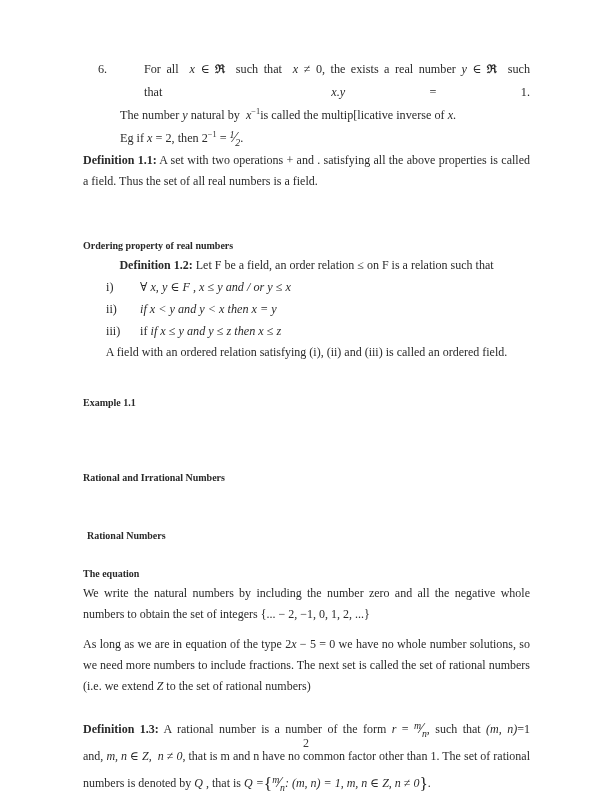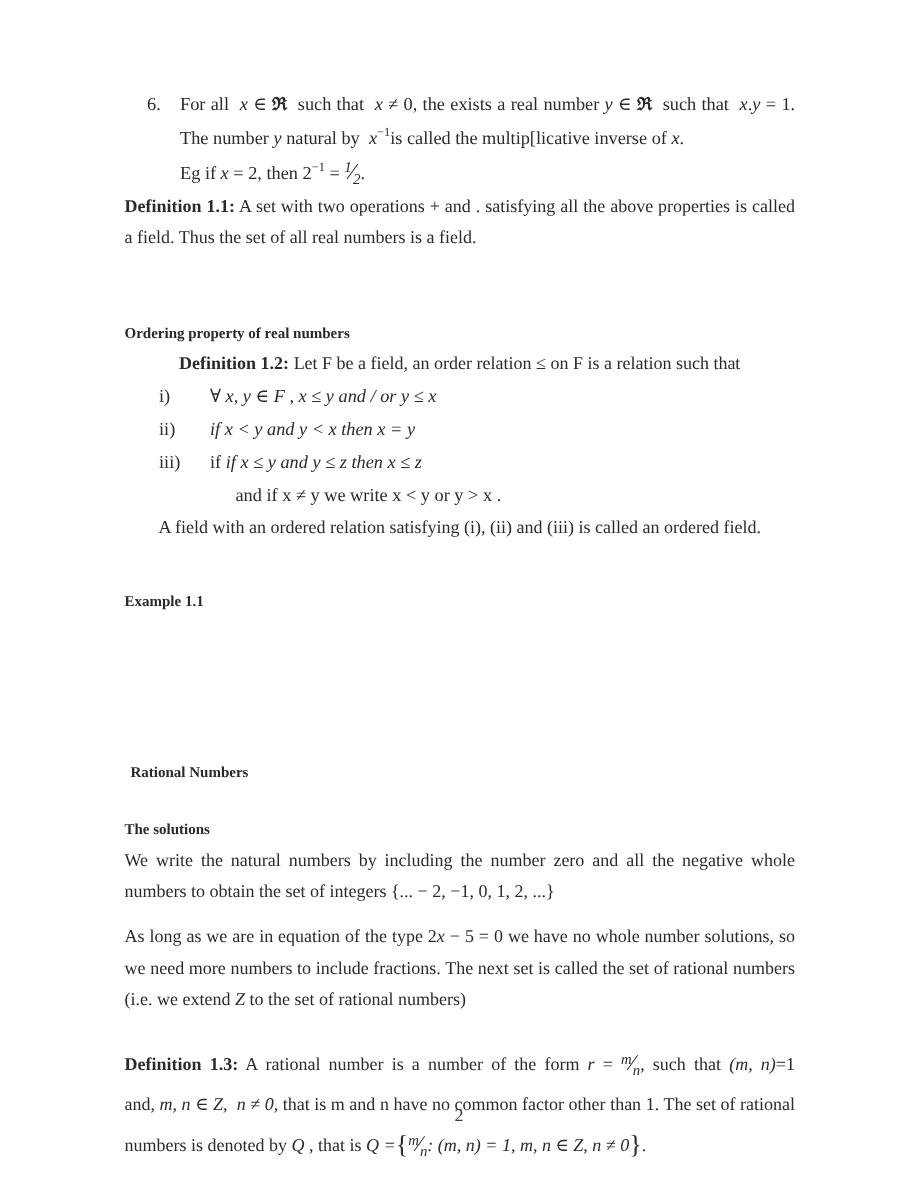--- a/index.html
+++ b/index.html
@@ -59,20 +59,21 @@
   }
   .numitem .marker {
     position: absolute;
     left: 15px;
     top: 0;
   }
   .numitem .l { display: block; }
   .numitem .l.just {
     text-align: justify;
     text-align-last: justify;
+    margin-left: 24px;
   }
 
   
   .romanlist {
     margin: 0;
     padding: 0;
     list-style: none;
     font-size: 12.2px;
     line-height: 22px;
   }
@@ -164,38 +165,38 @@
     <div class="heading">Ordering property of real numbers</div>
 
     <p class="para nojust"><span class="b">Definition 1.2:</span><span> Let F be a field, an order relation ≤ on F is a relation such that</span></p>
 
     <ul class="romanlist">
       <li><span class="rm">i)</span><span class="i">∀ x, y ∈ F , x ≤ y and / or  y ≤ x</span></li>
       <li><span class="rm">ii)</span><span class="i">if  x &lt; y and  y &lt; x then x = y</span></li>
       <li><span class="rm">iii)</span><span><span class="up">if </span><span class="i">if  x ≤ y and  y ≤ z then x ≤ z</span></span></li>
     </ul>
 
-    <div class="cont-line"><span>and if  x ≠ y  we write  x &lt; y  or  y &gt; x .</span></div>
 
     <p class="para nojust">A field with an ordered relation satisfying (i), (ii) and (iii) is called an ordered field.</p>
 
     <div class="gap-l"></div>
 
     <div class="heading">Example 1.1</div>
 
     <div class="gap-xxl"></div>
 
+    <div class="heading">Rational and Irrational Numbers</div>
 
     <div class="gap-m"></div>
 
     <div class="heading" style="padding-left:4px;margin-top:20px;">Rational Numbers</div>
 
     <div class="gap-m"></div>
 
-    <div class="heading">The solutions</div>
+    <div class="heading">The equation</div>
 
     <p class="para"><span>We write the natural numbers by including the number zero and all the negative whole numbers to obtain the set of integers</span>&nbsp;<span class="m braceset">{... − 2, −1, 0, 1, 2, ...}</span></p>
 
     <div class="gap-s"></div>
 
     <p class="para"><span>As long as we are in equation of the type</span>&nbsp;<span class="m"><span class="op">2</span><span class="mi">x</span> <span class="op">−</span> <span class="op">5 = 0</span></span>&nbsp;<span>we have no whole number solutions, so we need more numbers to include fractions.  The next set is called the set of rational numbers (i.e. we extend</span>&nbsp;<span class="m">Z</span>&nbsp;<span>to the set of rational numbers)</span></p>
 
     <div class="gap-m"></div>
 
     <p class="para" style="line-height:27px;"><span class="b">Definition 1.3:</span><span> A rational number is a number of the form</span>&nbsp;<span class="m"><span class="mi">r</span> <span class="op">=</span></span>&nbsp;<span class="sfrac"><span class="n">m</span><span class="s">⁄</span><span class="d">n</span></span><span>, such that</span>&nbsp;<span class="m">(m, n)</span><span class="op">=1</span>

